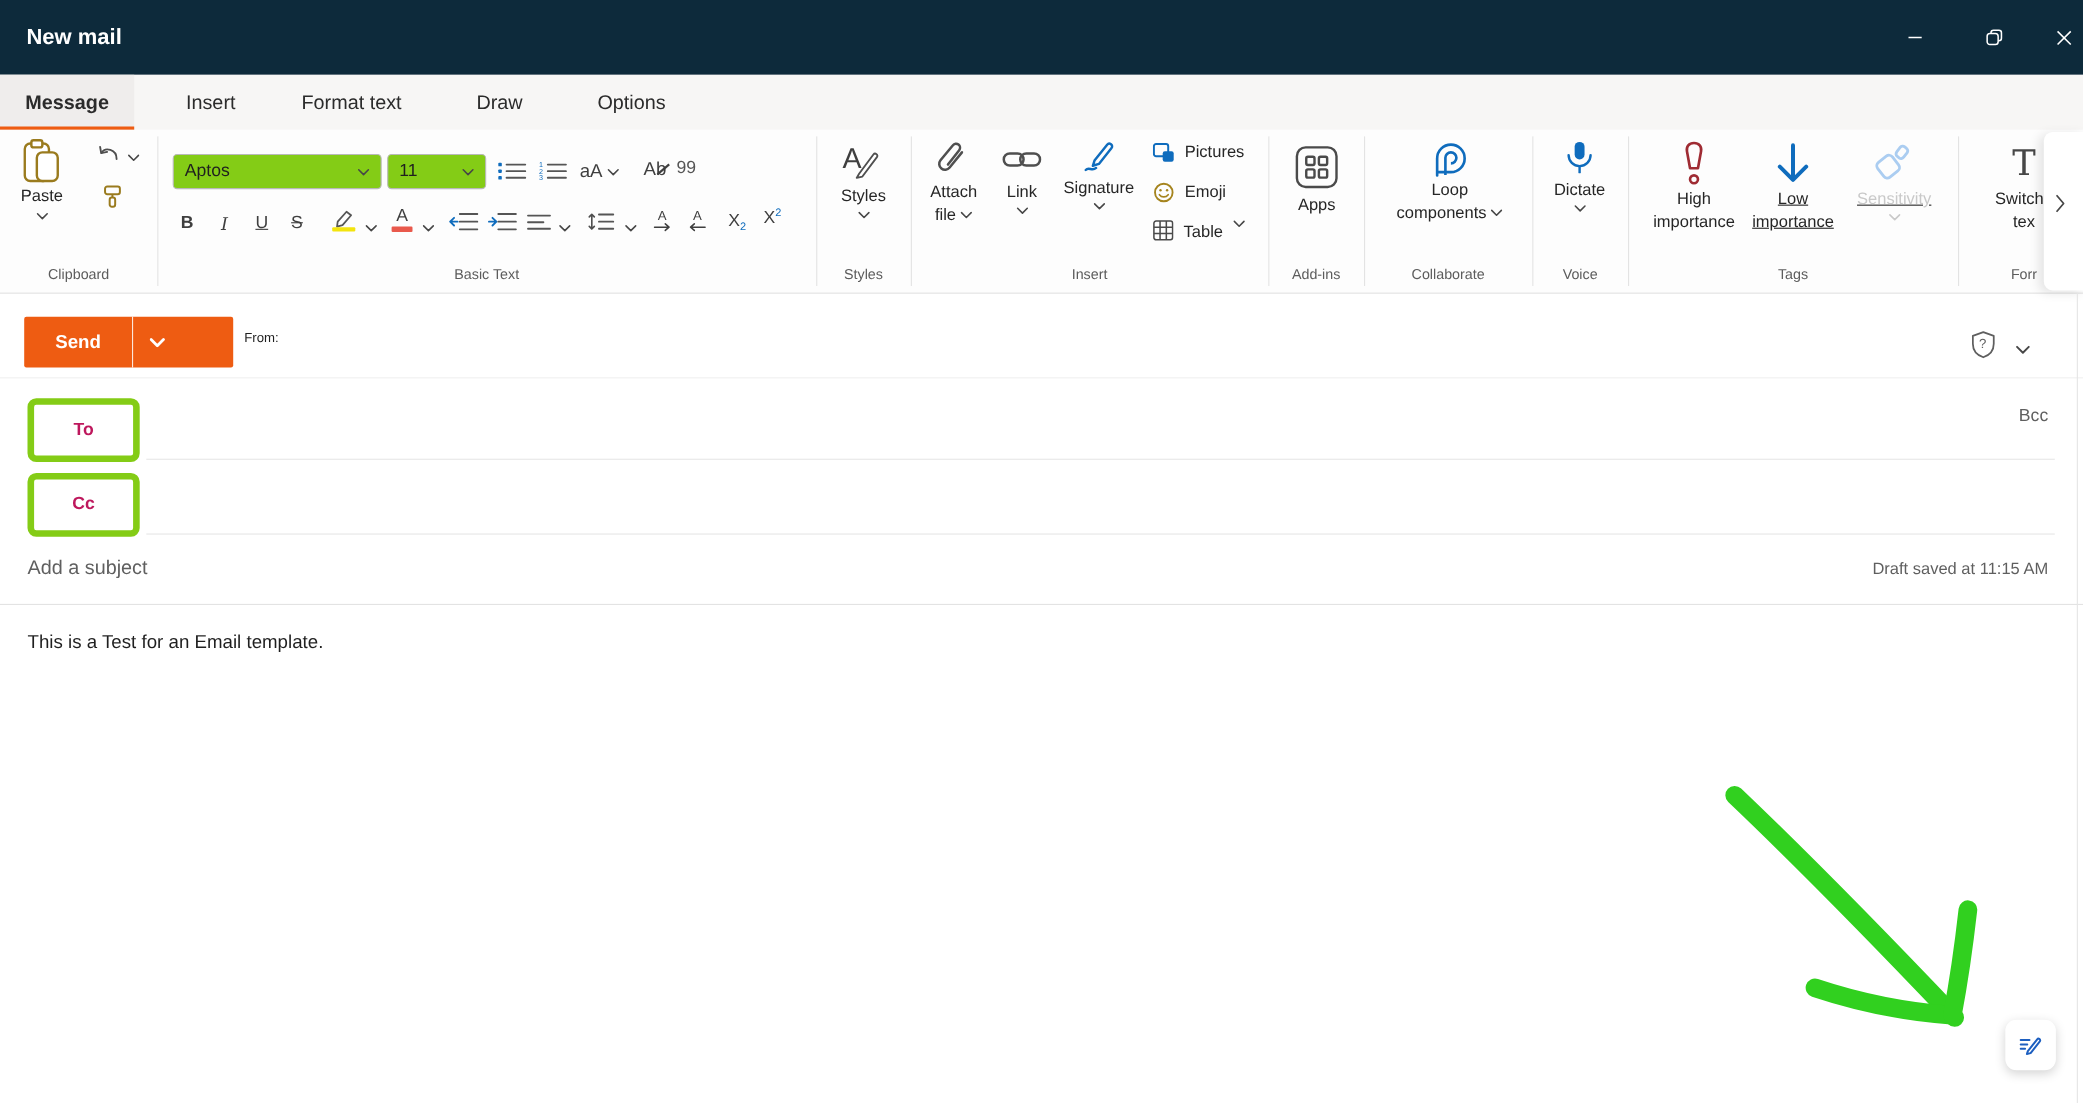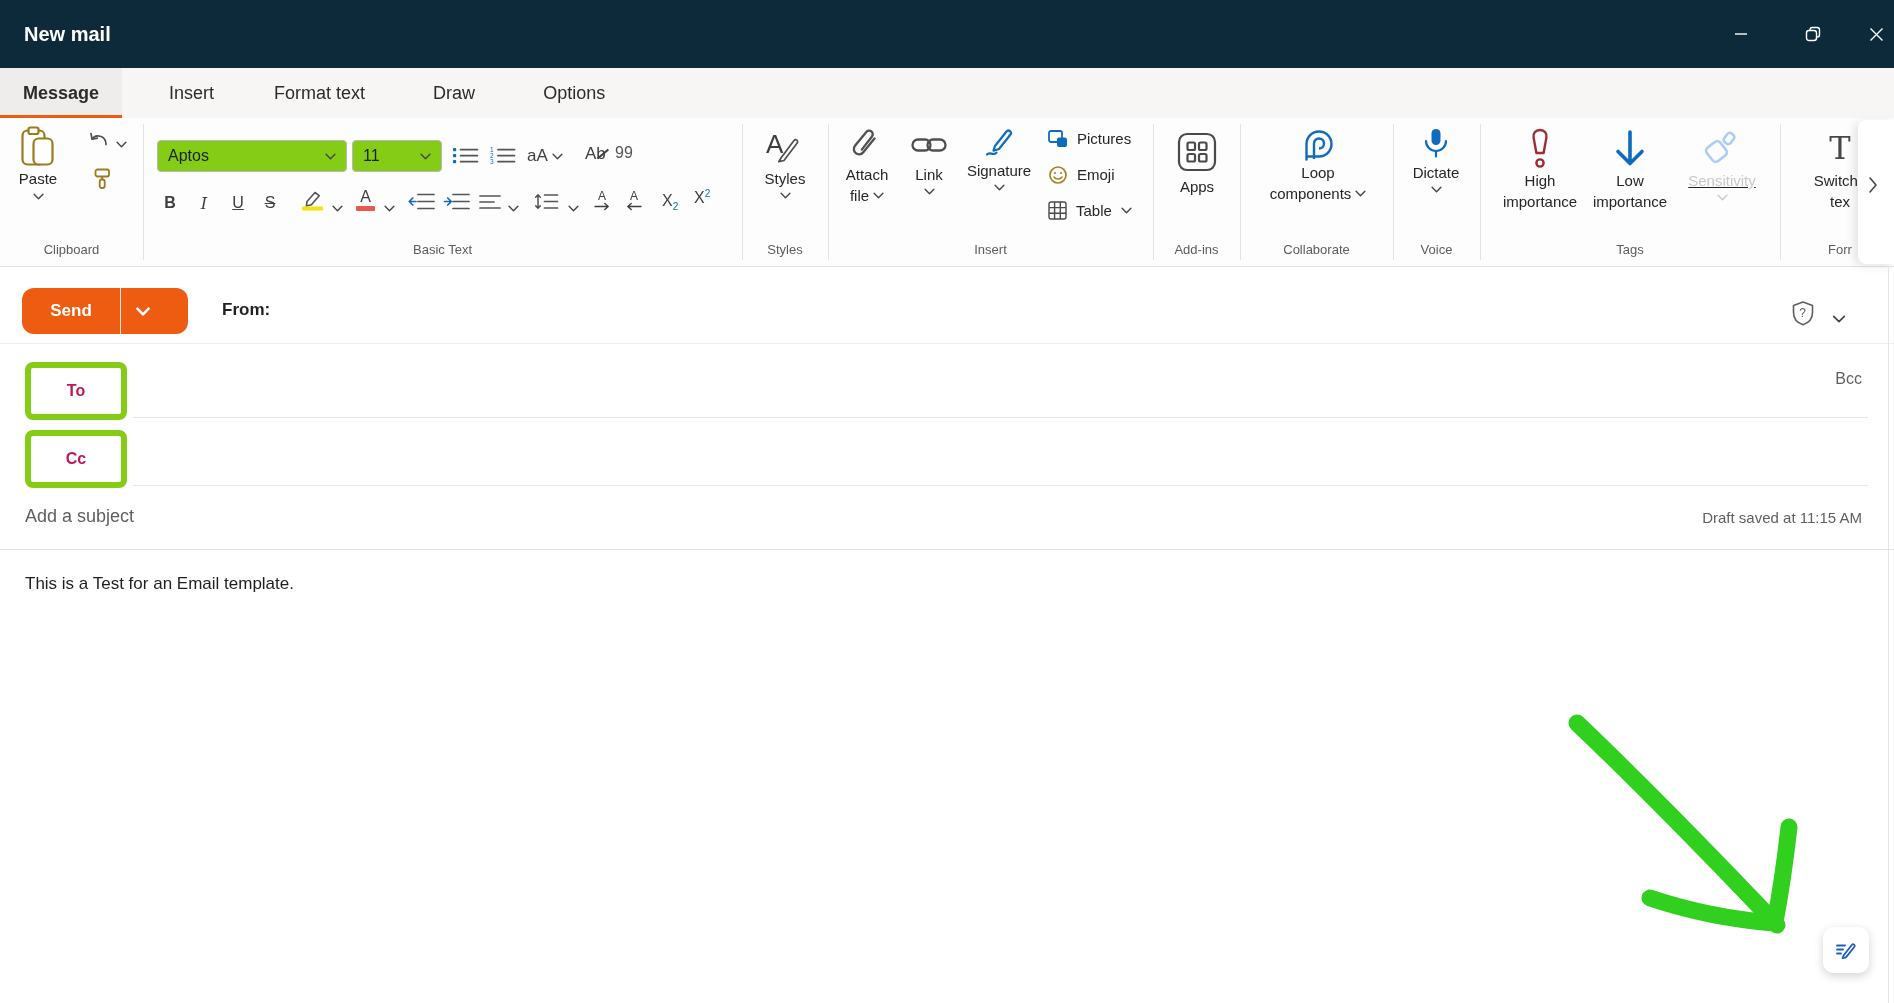--- a/index.html
+++ b/index.html
@@ -27,21 +27,21 @@
   .cv path{fill:none;stroke:#474747;stroke-width:1.3;stroke-linecap:round;stroke-linejoin:round;}
   .cv.white path{stroke:#fff;stroke-width:1.8;}
   .cv.mut path{stroke:#c9c9c9;}
   .inline-chev{display:inline-flex;align-items:center;gap:4px;}
   .combo{position:absolute;height:32px;border:1px solid #b9b9b9;border-radius:4px;background:#84cc16;
          display:flex;align-items:center;font-size:16px;color:#1f1f1f;padding:0 10px;box-sizing:border-box;}
   .combo .cv{margin-left:auto;}
   .tbtn{position:absolute;top:72px;height:26px;display:flex;align-items:center;justify-content:center;font-size:16px;color:#3f3f3f;}
   .muted{color:#c9c9c9;}
   
-  .sendbtn{left:22px;top:288px;width:166px;height:46px;background:#ee5c12;border-radius:12px;display:flex;color:#fff;}
+  .sendbtn{left:22px;top:288px;width:190px;height:46px;background:#ee5c12;border-radius:2px;display:flex;color:#fff;}
   .send-main{width:98px;display:flex;align-items:center;justify-content:center;font-size:17px;font-weight:700;}
   .send-chev{width:44px;display:flex;align-items:center;justify-content:center;border-left:1px solid rgba(255,255,255,.85);}
   .hline{position:absolute;height:1px;background:#e6e6e6;}
   .fieldbtn{position:absolute;left:25px;width:90px;height:46px;border:6px solid #84cc16;border-radius:8px;background:#fff;
             display:flex;align-items:center;justify-content:center;font-size:16px;font-weight:700;color:#be185d;}
   .graytext{color:#5f5f5f;}
   
   .fab{left:1823px;top:927px;width:46px;height:46px;background:#fff;border-radius:10px;
        box-shadow:0 3px 10px rgba(0,0,0,.18);display:flex;align-items:center;justify-content:center;}
   .icon-stroke{fill:none;stroke:#4f4f4f;stroke-width:2;stroke-linecap:round;stroke-linejoin:round;}
@@ -334,21 +334,21 @@
   </div>
   <div class="abs" style="left:1048px;top:46px;display:flex;align-items:center;gap:9px;">
     <svg width="20" height="20" viewBox="0 0 20 20">
       <circle cx="10" cy="10" r="8" fill="none" stroke="#a5841e" stroke-width="1.7"></circle>
       <circle cx="7" cy="8" r="1.1" fill="#a5841e"></circle>
         <circle cx="13" cy="8" r="1.1" fill="#a5841e"></circle>
       <path d="M6 12a5 5 0 0 0 8 0" fill="none" stroke="#a5841e" stroke-width="1.5" stroke-linecap="round"></path>
     </svg>
     <span class="rlabel">Emoji</span>
   </div>
-  <div class="abs" style="left:1048px;top:82px;display:flex;align-items:center;gap:9px;">
+  <div class="abs" style="left:1048px;top:82px;display:flex;align-items:flex-start;gap:9px;">
     <svg width="19" height="19" viewBox="0 0 19 19">
       <g fill="none" stroke="#4a4a4a" stroke-width="1.4">
         <rect x="1" y="1" width="17" height="17" rx="2"></rect>
         <path d="M1 6.6h17M1 12.3h17M6.6 1v17M12.3 1v17"></path>
       </g>
     </svg>
     <span class="rlabel">Table</span>
     <svg class="cv" viewBox="0 0 10 6">
         <path d="M1 1l4 4 4-4"></path>
       </svg>
@@ -402,21 +402,21 @@
   <div class="rbtn" style="left:1494px;top:10px;width:92px;">
     <svg width="26" height="42" viewBox="0 0 26 42">
       <g fill="none" stroke="#9f2b33" stroke-width="2.4" stroke-linejoin="round">
         <path d="M13 2c4.6 0 7.2 3.2 6.4 7.6L16.6 25h-7.2L6.6 9.6C5.8 5.2 8.4 2 13 2z"></path>
         <circle cx="13" cy="35" r="3.6"></circle>
       </g>
     </svg>
     <div class="rlabel">High</div>
     <div class="rlabel">importance</div>
   </div>
-  <div class="rbtn" style="left:1584px;top:12px;width:92px;">
+  <div class="rbtn" style="left:1584px;top:12px;width:92px;text-decoration:underline;">
     <svg width="34" height="38" viewBox="0 0 34 38">
       <g fill="none" stroke="#0f6cbd" stroke-width="3.6" stroke-linecap="round" stroke-linejoin="round">
         <path d="M17 2v30M5 21.5 17 33.5l12-12"></path>
       </g>
     </svg>
     <div class="rlabel" style="margin-top:2px;">Low</div>
     <div class="rlabel">importance</div>
   </div>
   <div class="rbtn" style="left:1676px;top:12px;width:92px;text-decoration:underline;">
     <svg width="40" height="38" viewBox="0 0 40 38">
@@ -448,21 +448,21 @@
 </div>
 
 <div class="abs sendbtn">
   <div class="send-main">Send</div>
   <div class="send-chev">
     <svg class="cv white" style="width:14px;height:9px;" viewBox="0 0 10 6">
         <path d="M1 1l4 4 4-4"></path>
       </svg>
   </div>
 </div>
-<div class="abs" style="left:222px;top:300px;font-size:17px;color:#1f1f1f;font-weight:bold;">From:</div>
+<div class="abs" style="left:222px;top:300px;font-size:12px;color:#1f1f1f;">From:</div>
 
 <div class="abs" style="left:1790px;top:300px;">
   <svg width="26" height="28" viewBox="0 0 26 28">
     <path d="M13 2l9.5 3.4v7.1c0 6-4 10.4-9.5 12.3C7.5 22.9 3.5 18.5 3.5 12.5V5.4z" fill="none" stroke="#5f5f5f" stroke-width="1.6" stroke-linejoin="round"></path>
     <text x="9.2" y="16.5" font-size="12" fill="#5f5f5f" font-family="Liberation Sans,sans-serif">?</text>
   </svg>
 </div>
 <div class="abs" style="left:1832px;top:309px;">
   <svg class="cv" style="width:14px;height:8px;" viewBox="0 0 10 6">
       <path d="M1 1l4 4 4-4"></path>

